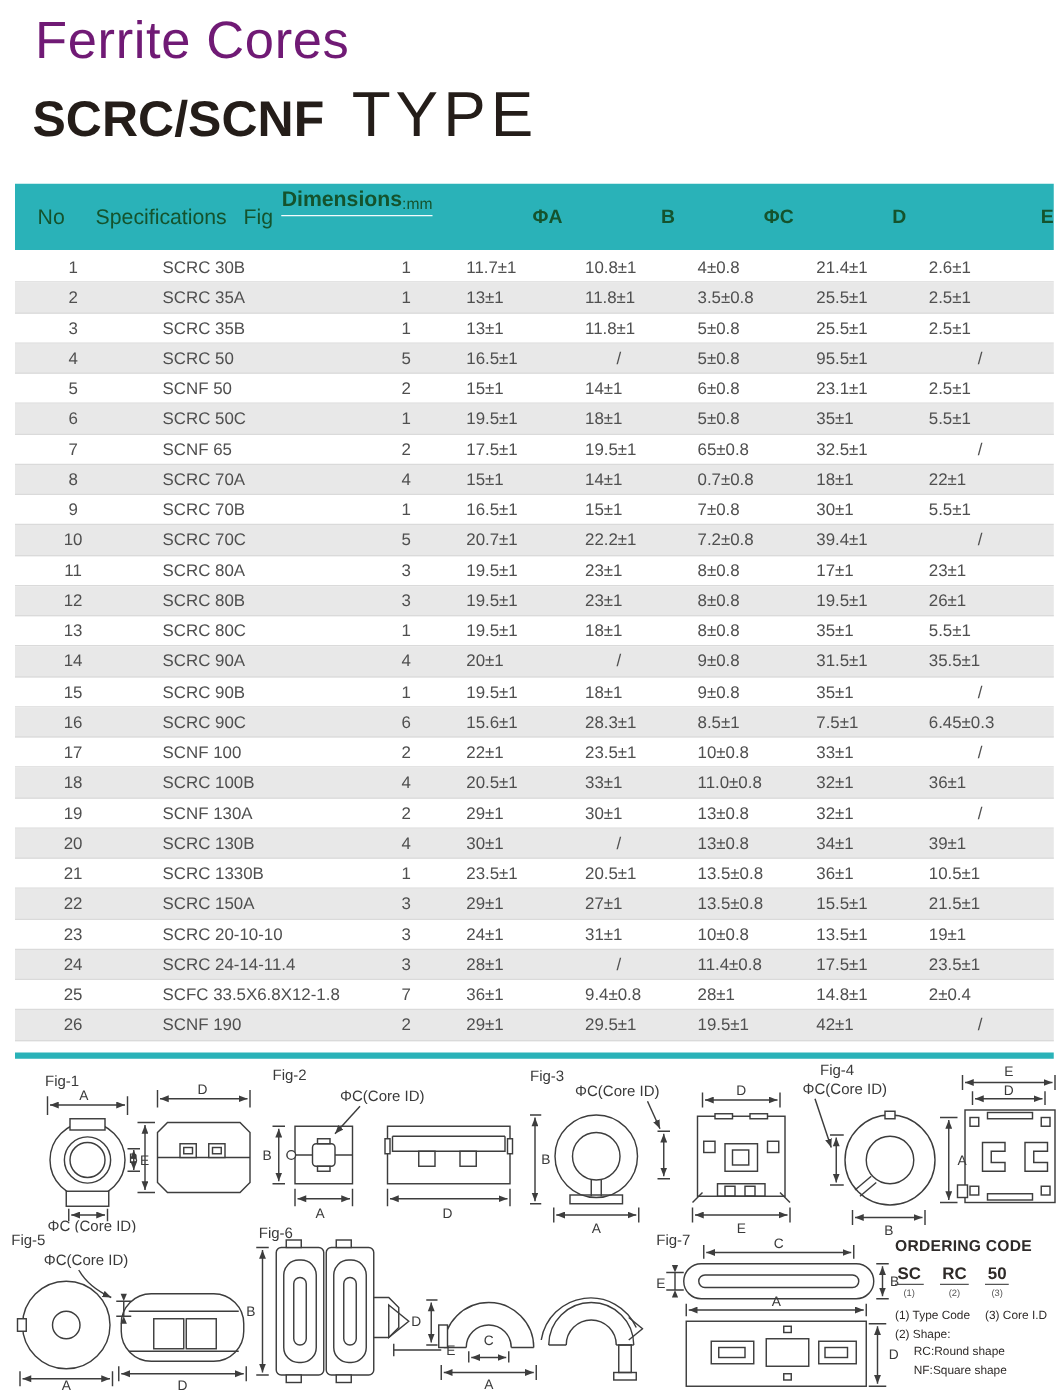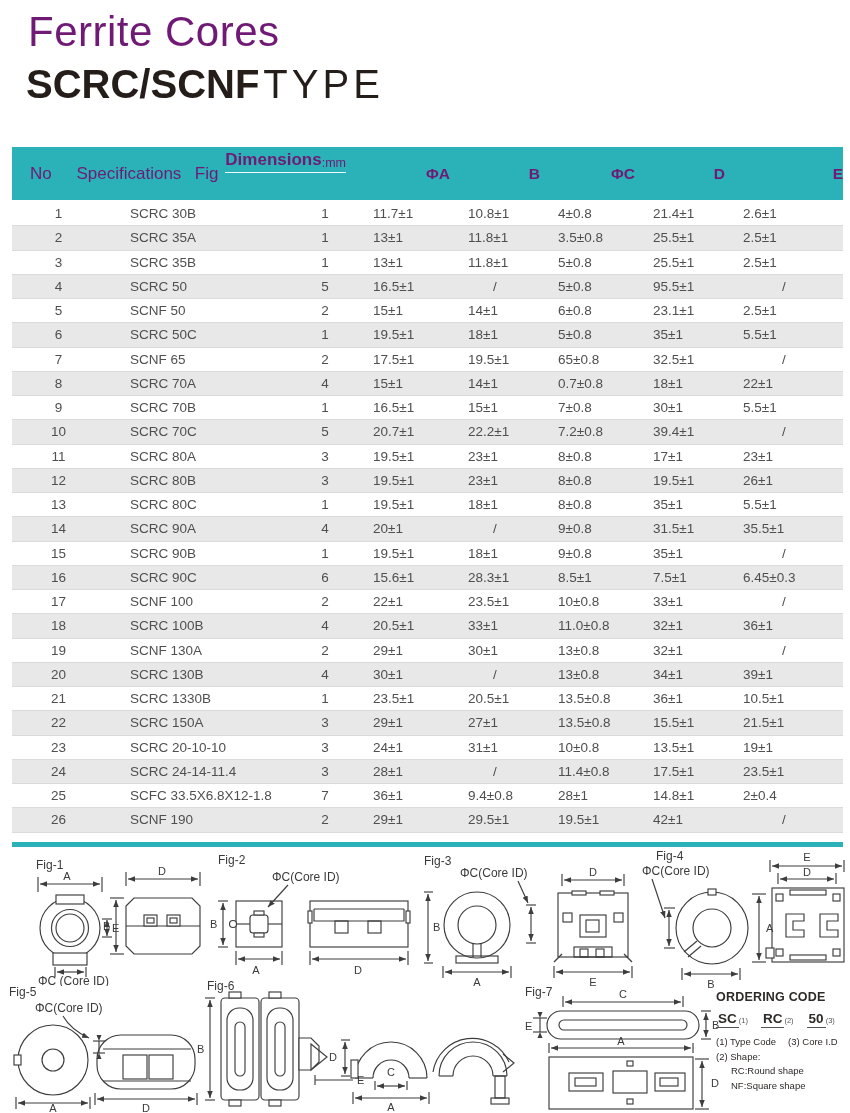--- a/index.html
+++ b/index.html
@@ -10,26 +10,26 @@
   }
   *{box-sizing:border-box;margin:0;padding:0}
   body{
     width:850px;height:1113px;position:relative;overflow:hidden;
     background:#ffffff;font-family:"Liberation Sans",sans-serif;
   }
   
   .title{position:absolute;left:28px;top:8px;font-size:42px;color:#701a75;letter-spacing:.5px}
   .subtitle{position:absolute;left:26px;top:62px;color:#241d19;white-space:nowrap}
   .subtitle .heavy{font-family:Liberation Sans, sans-serif;font-weight:800;font-size:40px;letter-spacing:0}
-  .subtitle .light{font-size:40px;font-weight:400;letter-spacing:4px;margin-left:4px}
+  .subtitle .light{font-size:51px;font-weight:400;letter-spacing:4px;margin-left:22px}
 
   
   .thead{
     position:absolute;left:12px;top:147px;width:831px;height:53px;
-    background:var(--accent);display:flex;color:#701a75;
+    background:var(--accent);display:flex;color:#14532d;
   }
   .th-cell{display:flex;align-items:center;justify-content:center;font-size:17px}
   .th-no{width:93px}.th-spec{width:190px}.th-fig{width:60px}
   .th-dims{flex:1;display:flex;flex-direction:row}
   .th-dims-top{
     height:26px;display:flex;align-items:flex-end;justify-content:center;
     border-bottom:1px solid rgba(255,255,255,.95);margin-right:9px;padding-bottom:2px;
   }
   .th-dims-top .big{font-size:17px;font-weight:700}
   .th-dims-top .small{font-size:12.5px;font-weight:400}
@@ -57,21 +57,21 @@
   .fig .solid{fill:var(--line);stroke:none}
   .fig text{fill:#3a3a3a;stroke:none;font-family:"Liberation Sans",sans-serif}
   .flabel{font-size:12px;fill:#2e2a28}
   .dlab{font-size:11px}
   .core{font-size:12px;fill:#2e2a28}
 
   
   .ordering{position:absolute;left:716px;top:990px;width:132px;color:#2e2a28}
   .oc-title{font-size:12.5px;font-weight:700;letter-spacing:.2px}
   .oc-codes{display:flex;gap:13px;margin-top:7px}
-  .oc-codecol{display:flex;flex-direction:row;align-items:center}
+  .oc-codecol{display:flex;flex-direction:column;align-items:center}
   .oc-code{font-size:13.5px;font-weight:700;border-bottom:1.5px solid #555;padding:0 2px 1px 2px}
   .oc-num{font-size:7.5px;color:#555;margin-top:2px}
   .oc-notes{margin-top:7px;font-size:9.5px;line-height:1.55}
   .oc-row1{display:flex;gap:12px}
   .oc-indent{padding-left:15px}
 </style>
 </head>
 <body>
 
 <svg width="0" height="0" style="position:absolute" aria-hidden="true">

